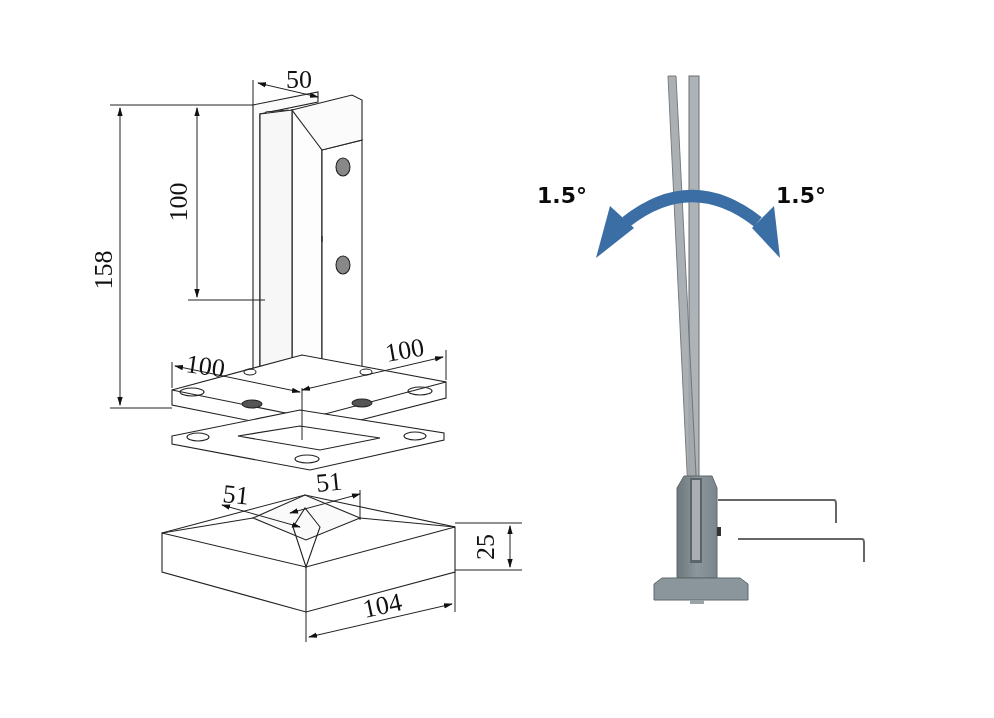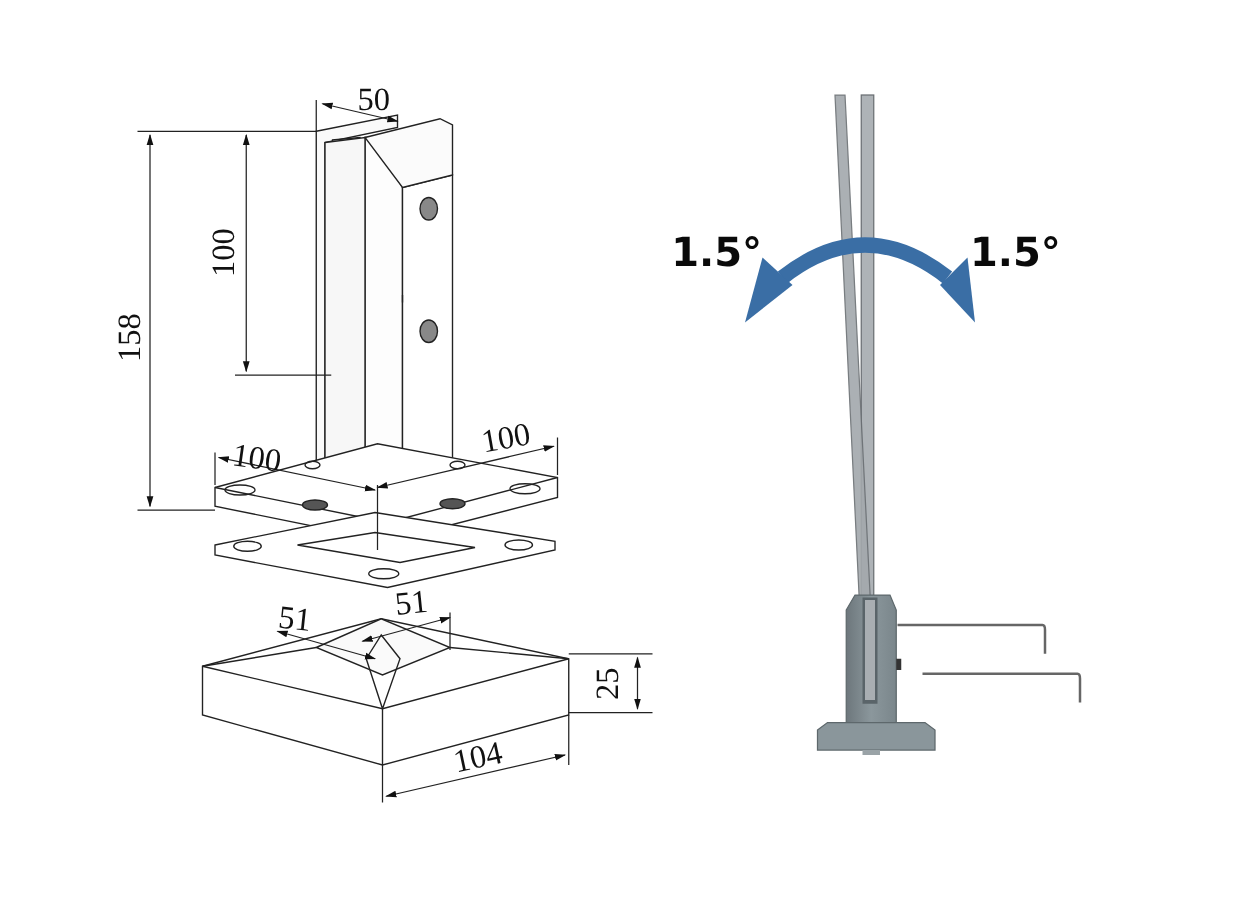--- a/index.html
+++ b/index.html
@@ -1,21 +1,21 @@
 <!DOCTYPE html>
 <html><head>
   <meta charset="utf-8">
   <style>
     html, body { margin: 0; padding: 0; background: #ffffff; }
     body { width: 994px; height: 718px; position: relative; overflow: hidden;
            font-family: "Liberation Sans", sans-serif; }
     .canvas { position: absolute; left: 0; top: 0; width: 994px; height: 718px; }
     .dim-label { font-family: "Liberation Serif", serif; font-size: 26px; fill: #111; }
     .angle-label { position: absolute; font-family: "DejaVu Sans", sans-serif;
-                   font-weight: bold; font-size: 32px; color: #0a0a0a; }
+                   font-weight: bold; font-size: 22px; color: #0a0a0a; }
     svg text { font-family: "Liberation Serif", serif; }
   </style>
 </head>
 <body>
 
 <svg class="canvas" viewBox="0 0 994 718" xmlns="http://www.w3.org/2000/svg">
   <defs>
     <marker id="arr" viewBox="0 0 10 10" refX="9" refY="5" markerWidth="9" markerHeight="9" orient="auto-start-reverse">
       <path d="M0,2 L10,5 L0,8 z" fill="#111"></path>
     </marker>

